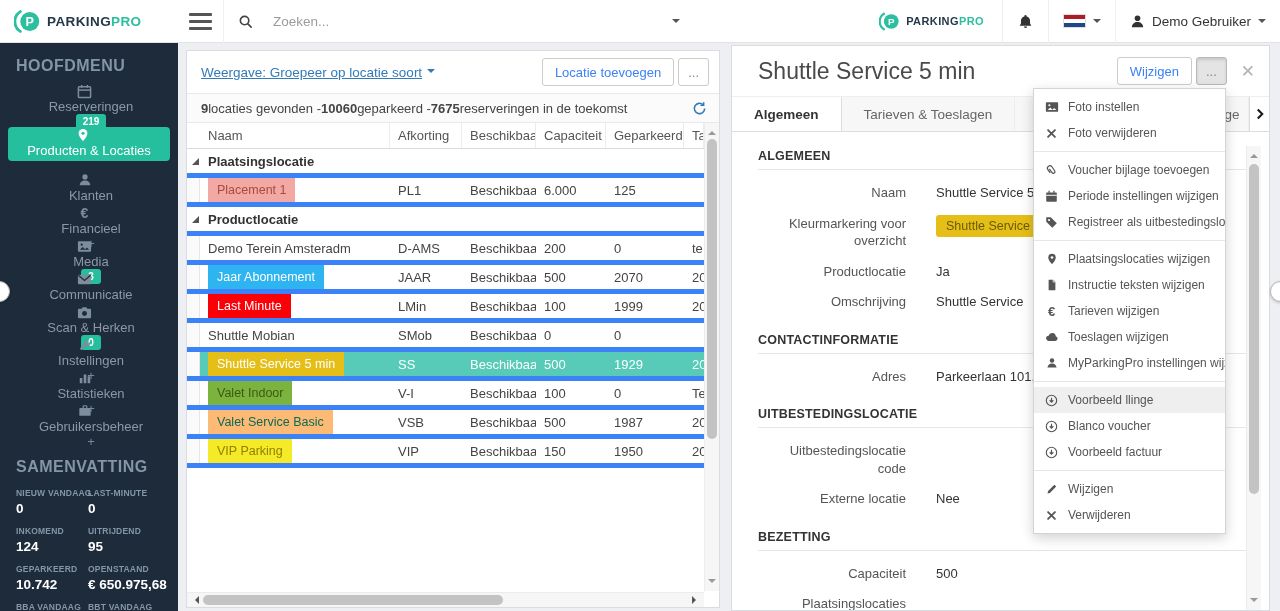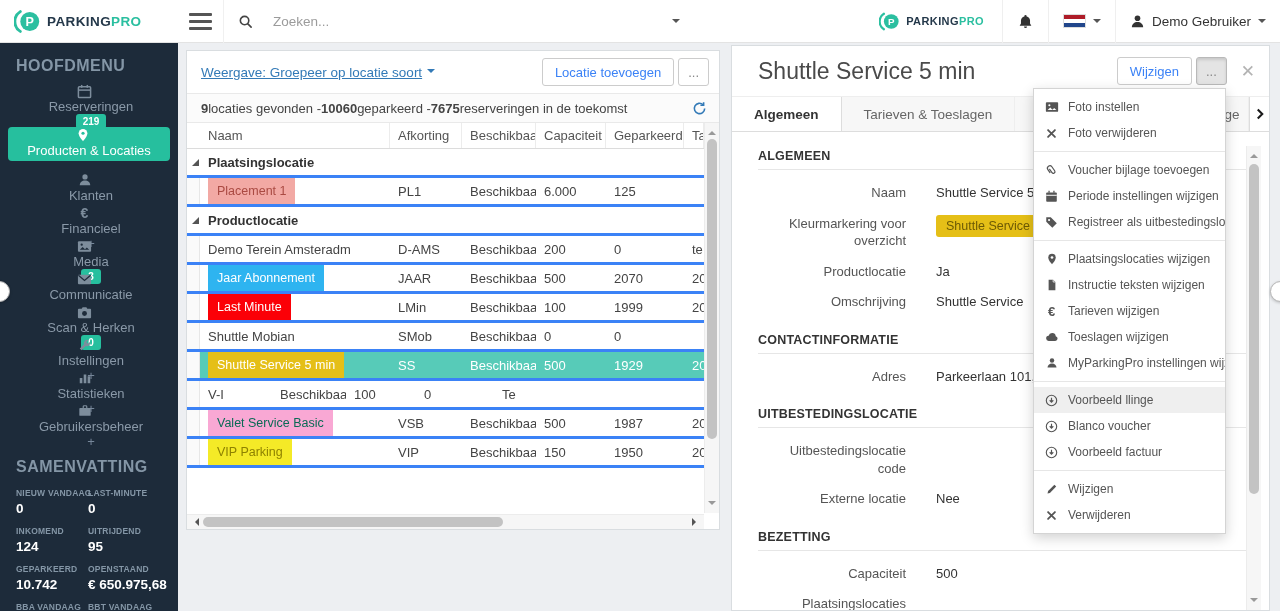--- a/index.html
+++ b/index.html
@@ -41,21 +41,21 @@
   #tb-brand { border-left:none; padding-right:18px; }
   #tb-bell { color:#333; }
   .flag { width:23px; height:14px; border:1px solid #ddd; display:flex; flex-direction:column; margin-right:7px; }
   .flag i { flex:1; display:block; }
   .fl-r { background:#ae1c28; } .fl-w { background:#fff; } .fl-b { background:#21468b; }
   #tb-user { color:#333; gap:7px; font-size:13.5px; }
   #tb-user .uic { color:#333; }
 
   
   .panel { position:absolute; background:#fff; border:1px solid #d9dde0; }
-  #list-panel { left:186px; top:50px; width:534px; height:480px; }
+  #list-panel { left:186px; top:50px; width:534px; height:558px; }
   #detail-panel { left:731px; top:45px; width:539px; height:566px; }
 
   
   #lp-toolbar { height:42px; display:flex; align-items:center; padding:0 10px 0 14px; }
   #view-link { color:#337ab7; font-size:13.5px; text-decoration:underline; cursor:pointer; }
   #view-link .caret { border-top-color:#337ab7; margin-left:5px; }
   #lp-toolbar .spacer { flex:1; }
   .btn { background:#fff; border:1px solid #ccc; border-radius:3px; height:28px; padding:0 12px; font-size:13px; color:#3b82f6; display:inline-flex; align-items:center; cursor:pointer; font-family:inherit; }
   .btn.ellipsis { padding:0 9px; color:#888; margin-left:4px; }
   .btn.pressed { background:#e4e4e4; border-color:#b9b9b9; box-shadow:inset 0 2px 3px rgba(0,0,0,.12); }
@@ -65,21 +65,21 @@
   #lp-table { position:absolute; left:0; top:72px; right:15px; bottom:16px; overflow:hidden; }
   .thead { display:flex; height:26px; border-bottom:1px solid #dcdcdc; color:#555; font-size:13px; align-items:center; }
   .thead .th { padding-left:8px; border-right:1px solid #ececec; height:100%; display:flex; align-items:center; white-space:nowrap; overflow:hidden; }
   .c-gut { width:13px; flex:0 0 13px; }
   .c-name { width:190px; flex:0 0 190px; }
   .c-afk { width:72px; flex:0 0 72px; }
   .c-bes { width:74px; flex:0 0 74px; }
   .c-cap { width:70px; flex:0 0 70px; }
   .c-par { width:78px; flex:0 0 78px; }
   .c-tar { flex:1; }
-  .trow { display:flex; height:29px; align-items:flex-end; border-bottom:3px solid #3b82f6; font-size:13px; color:#444; cursor:pointer; }
+  .trow { display:flex; height:29px; align-items:flex-end; border-bottom:5px solid #3b82f6; font-size:13px; color:#444; cursor:pointer; }
   .trow .cell { padding-left:8px; white-space:nowrap; overflow:hidden; height:100%; display:flex; align-items:center; }
   .trow .gut { background:#fafafa; border-right:1px solid #e7e7e7; height:100%; }
   .trow.group { font-weight:bold; color:#333; }
   .trow.group .gut { background:#fff; border-right:none; display:flex; align-items:center; justify-content:center; }
   .tri { width:0; height:0; border-left:7px solid transparent; border-bottom:7px solid #555; margin-left:4px; }
   .rbadge { display:inline-block; padding:16px 9px; border-radius:3px; font-size:12.5px; line-height:1.2; white-space:nowrap; }
   .trow.selected { background:#57cbb8; color:#fff; }
   .trow.selected .gut { background:#fafafa; }
 
   
@@ -452,31 +452,34 @@
         </div>
       <div class="cell c-afk">SS</div>
       <div class="cell c-bes">Beschikbaar</div>
       <div class="cell c-cap">500</div>
       <div class="cell c-par">1929</div>
       <div class="cell c-tar">20</div>
     </div>
 
     <div class="trow">
       <div class="gut c-gut"></div>
+      <div class="cell c-name">
+          <span class="rbadge" style="background:#7cb23e;color:#3c5a12">Valet Indoor</span>
+        </div>
       <div class="cell c-afk">V-I</div>
       <div class="cell c-bes">Beschikbaar</div>
       <div class="cell c-cap">100</div>
       <div class="cell c-par">0</div>
       <div class="cell c-tar">Te</div>
     </div>
 
     <div class="trow">
       <div class="gut c-gut"></div>
       <div class="cell c-name">
-          <span class="rbadge" style="background:#f9a8d4;color:#0a6a55">Valet Service Basic</span>
+          <span class="rbadge" style="background:#fdba74;color:#0a6a55">Valet Service Basic</span>
         </div>
       <div class="cell c-afk">VSB</div>
       <div class="cell c-bes">Beschikbaar</div>
       <div class="cell c-cap">500</div>
       <div class="cell c-par">1987</div>
       <div class="cell c-tar">20</div>
     </div>
 
     <div class="trow">
       <div class="gut c-gut"></div>

